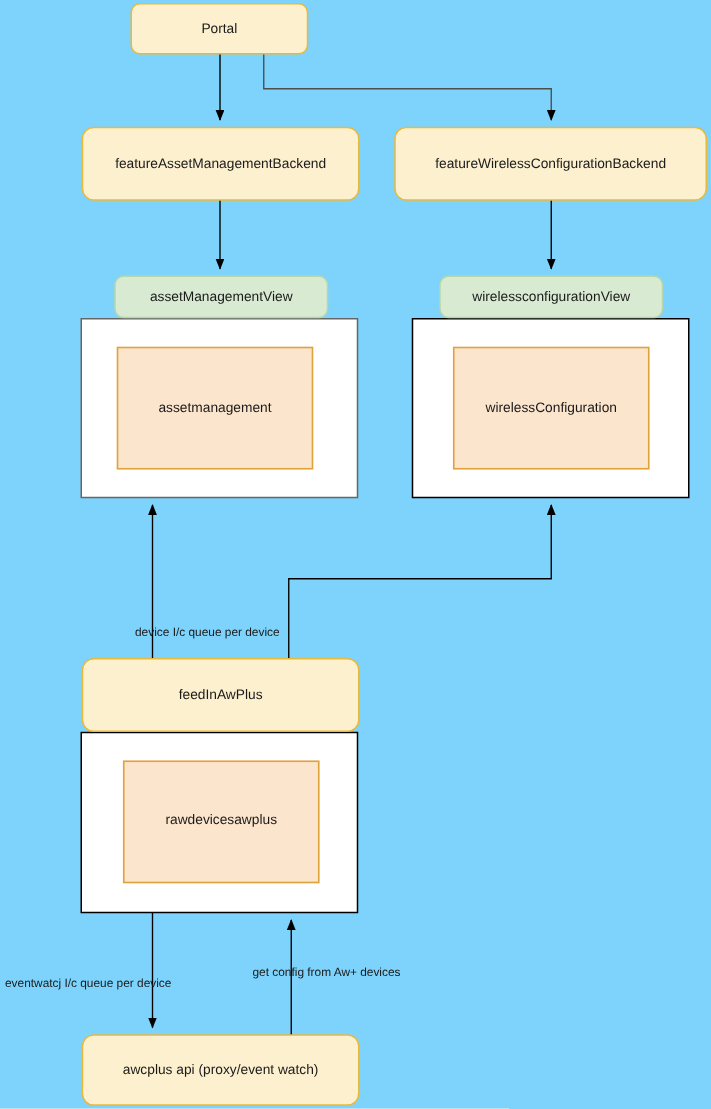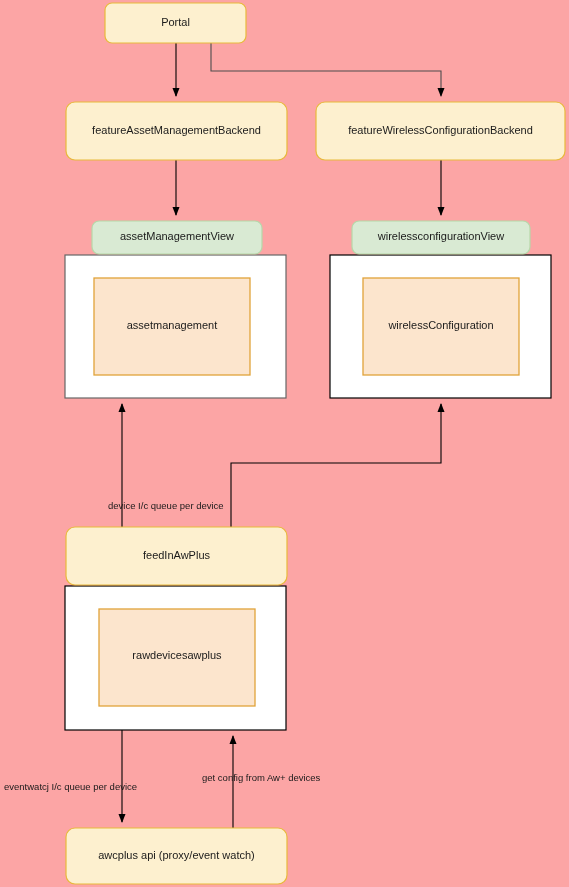--- a/index.html
+++ b/index.html
@@ -10,21 +10,21 @@
   body {
     width: 569px;
     height: 887px;
     font-family: "Liberation Sans", sans-serif;
     overflow: hidden;
   }
   #diagram-root {
     position: relative;
     width: 569px;
     height: 887px;
-    background: #fca5a5;
+    background: #7dd3fc;
   }
   svg.diagram {
     display: block;
     width: 569px;
     height: 887px;
   }
   .node-label {
     font-family: "Liberation Sans", sans-serif;
     font-size: 11px;
     fill: #1a1a1a;

